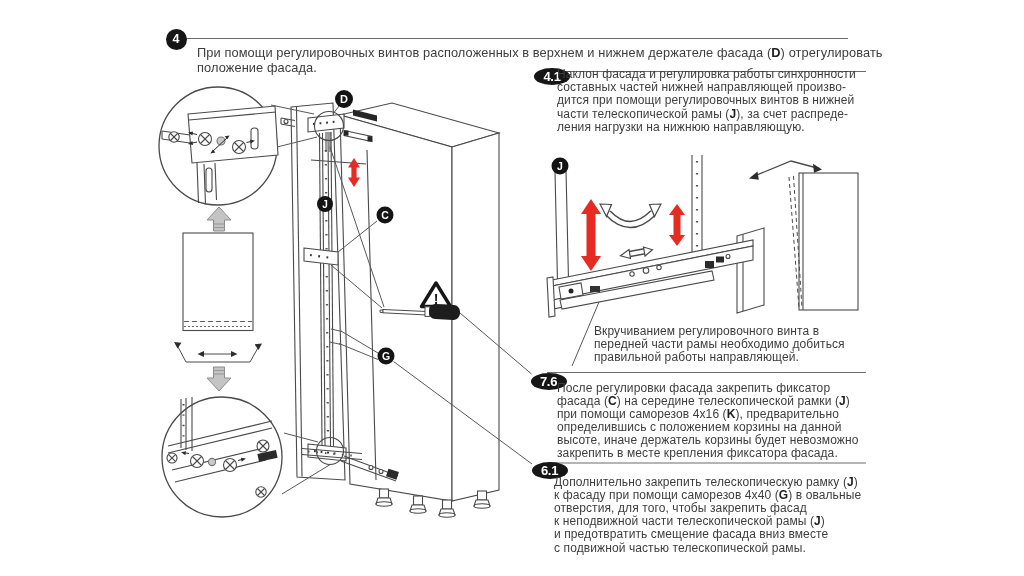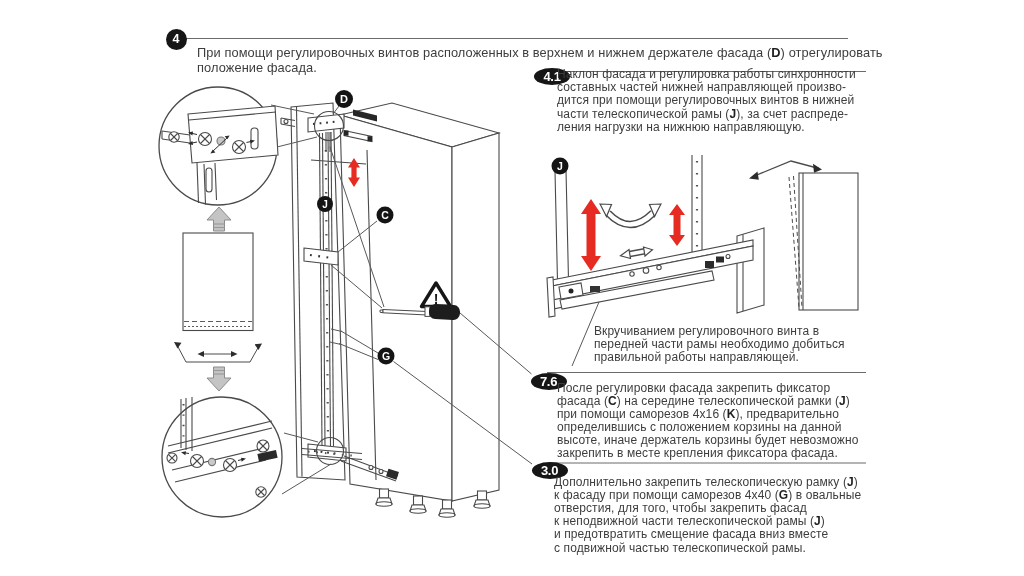--- a/index.html
+++ b/index.html
@@ -314,20 +314,20 @@
 <div class="marker big" style="left:165.5px;top:28.5px">
     <span>4</span>
   </div>
 <div class="marker small" style="left:534px;top:67.5px">
     <span>4.1</span>
   </div>
 <div class="marker small" style="left:530.5px;top:372.5px">
     <span>7.6</span>
   </div>
 <div class="marker small" style="left:531.5px;top:461.5px">
-    <span>3.0</span>
+    <span>6.1</span>
   </div>
 
 <div class="tb" id="top-text" style="left:197px;top:44.5px;width:680px">При помощи регулировочных винтов расположенных в верхнем и нижнем держателе фасада (<b>D</b>) отрегулировать<br>положение фасада.</div>
 <div class="tb" id="t41" style="left:557px;top:68px;width:330px">Наклон фасада и регулировка работы синхронности<br>составных частей нижней направляющей произво-<br>дится при помощи регулировочных винтов в нижней<br>части телескопической рамы (<b>J</b>), за счет распреде-<br>ления нагрузки на нижнюю направляющую.</div>
 <div class="tb" id="note" style="left:594px;top:325px;width:290px">Вкручиванием регулировочного винта в<br>передней части рамы необходимо добиться<br>правильной работы направляющей.</div>
 <div class="tb" id="t42" style="left:557px;top:382px;width:330px">После регулировки фасада закрепить фиксатор<br>фасада (<b>C</b>) на середине телескопической рамки (<b>J</b>)<br>при помощи саморезов 4x16 (<b>K</b>), предварительно<br>определившись с положением корзины на данной<br>высоте, иначе держатель корзины будет невозможно<br>закрепить в месте крепления фиксатора фасада.</div>
 <div class="tb" id="t43" style="left:554px;top:475.5px;width:335px">Дополнительно закрепить телескопическую рамку (<b>J</b>)<br>к фасаду при помощи саморезов 4x40 (<b>G</b>) в овальные<br>отверстия, для того, чтобы закрепить фасад<br>к неподвижной части телескопической рамы (<b>J</b>)<br>и предотвратить смещение фасада вниз вместе<br>с подвижной частью телескопической рамы.</div>
 
 </body></html>

